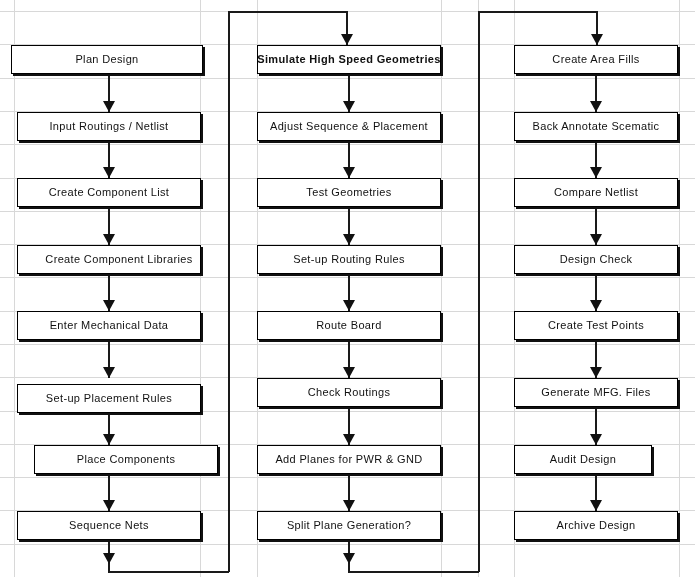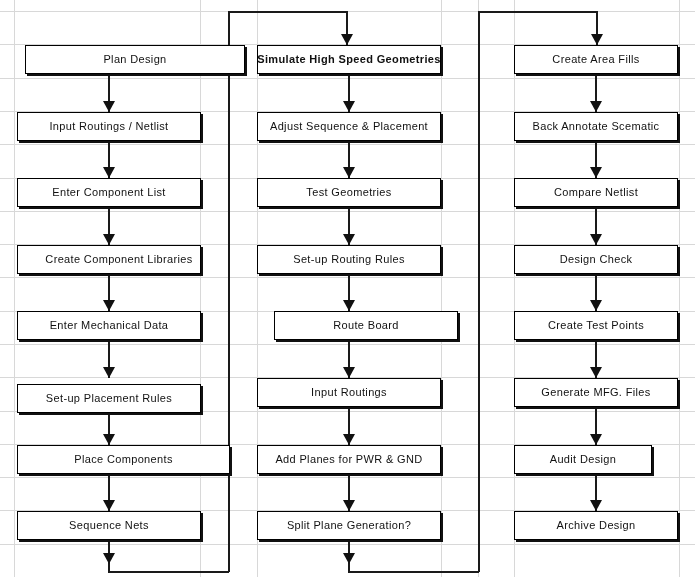--- a/index.html
+++ b/index.html
@@ -159,61 +159,61 @@
       <div class="conn-v" style="left: 595px; top: 274px; height: 37px;"></div>
       <div class="arrow-down" style="left: 590px; top: 300px;"></div>
       <div class="conn-v" style="left: 595px; top: 340px; height: 38px;"></div>
       <div class="arrow-down" style="left: 590px; top: 367px;"></div>
       <div class="conn-v" style="left: 595px; top: 407px; height: 38px;"></div>
       <div class="arrow-down" style="left: 590px; top: 434px;"></div>
       <div class="conn-v" style="left: 595px; top: 474px; height: 37px;"></div>
       <div class="arrow-down" style="left: 590px; top: 500px;"></div>
     </div>
   <div id="nodes">
-      <div class="node" style="left: 25px; top: 45px; width: 220px; text-align: right;">
+      <div class="node" style="left: 11px; top: 45px; width: 192px; text-align: right;">
         <span>Plan Design</span>
       </div>
       <div class="node" style="left: 17px; top: 112px; width: 184px;">
         <span>Input Routings / Netlist</span>
       </div>
       <div class="node" style="left: 17px; top: 178px; width: 184px;">
-        <span>Enter Component List</span>
+        <span>Create Component List</span>
       </div>
       <div class="node" style="left: 17px; top: 245px; width: 184px; padding-left: 20px;">
         <span>Create Component Libraries</span>
       </div>
       <div class="node" style="left: 17px; top: 311px; width: 184px;">
         <span>Enter Mechanical Data</span>
       </div>
       <div class="node" style="left: 17px; top: 378px; width: 184px; margin-top: 6px;">
         <span>Set-up Placement Rules</span>
       </div>
-      <div class="node" style="left: 17px; top: 445px; width: 213px;">
+      <div class="node" style="left: 34px; top: 445px; width: 184px;">
         <span>Place Components</span>
       </div>
       <div class="node" style="left: 17px; top: 511px; width: 184px;">
         <span>Sequence Nets</span>
       </div>
       <div class="node" style="left: 257px; top: 45px; width: 184px; font-weight: bold;">
         <span>Simulate High Speed Geometries</span>
       </div>
       <div class="node" style="left: 257px; top: 112px; width: 184px;">
         <span>Adjust Sequence &amp; Placement</span>
       </div>
       <div class="node" style="left: 257px; top: 178px; width: 184px;">
         <span>Test Geometries</span>
       </div>
       <div class="node" style="left: 257px; top: 245px; width: 184px;">
         <span>Set-up Routing Rules</span>
       </div>
-      <div class="node" style="left: 257px; top: 311px; width: 184px; margin-left: 17px;">
+      <div class="node" style="left: 257px; top: 311px; width: 184px;">
         <span>Route Board</span>
       </div>
       <div class="node" style="left: 257px; top: 378px; width: 184px;">
-        <span>Input Routings</span>
+        <span>Check Routings</span>
       </div>
       <div class="node" style="left: 257px; top: 445px; width: 184px;">
         <span>Add Planes for PWR &amp; GND</span>
       </div>
       <div class="node" style="left: 257px; top: 511px; width: 184px;">
         <span>Split Plane Generation?</span>
       </div>
       <div class="node" style="left: 514px; top: 45px; width: 164px;">
         <span>Create Area Fills</span>
       </div>

